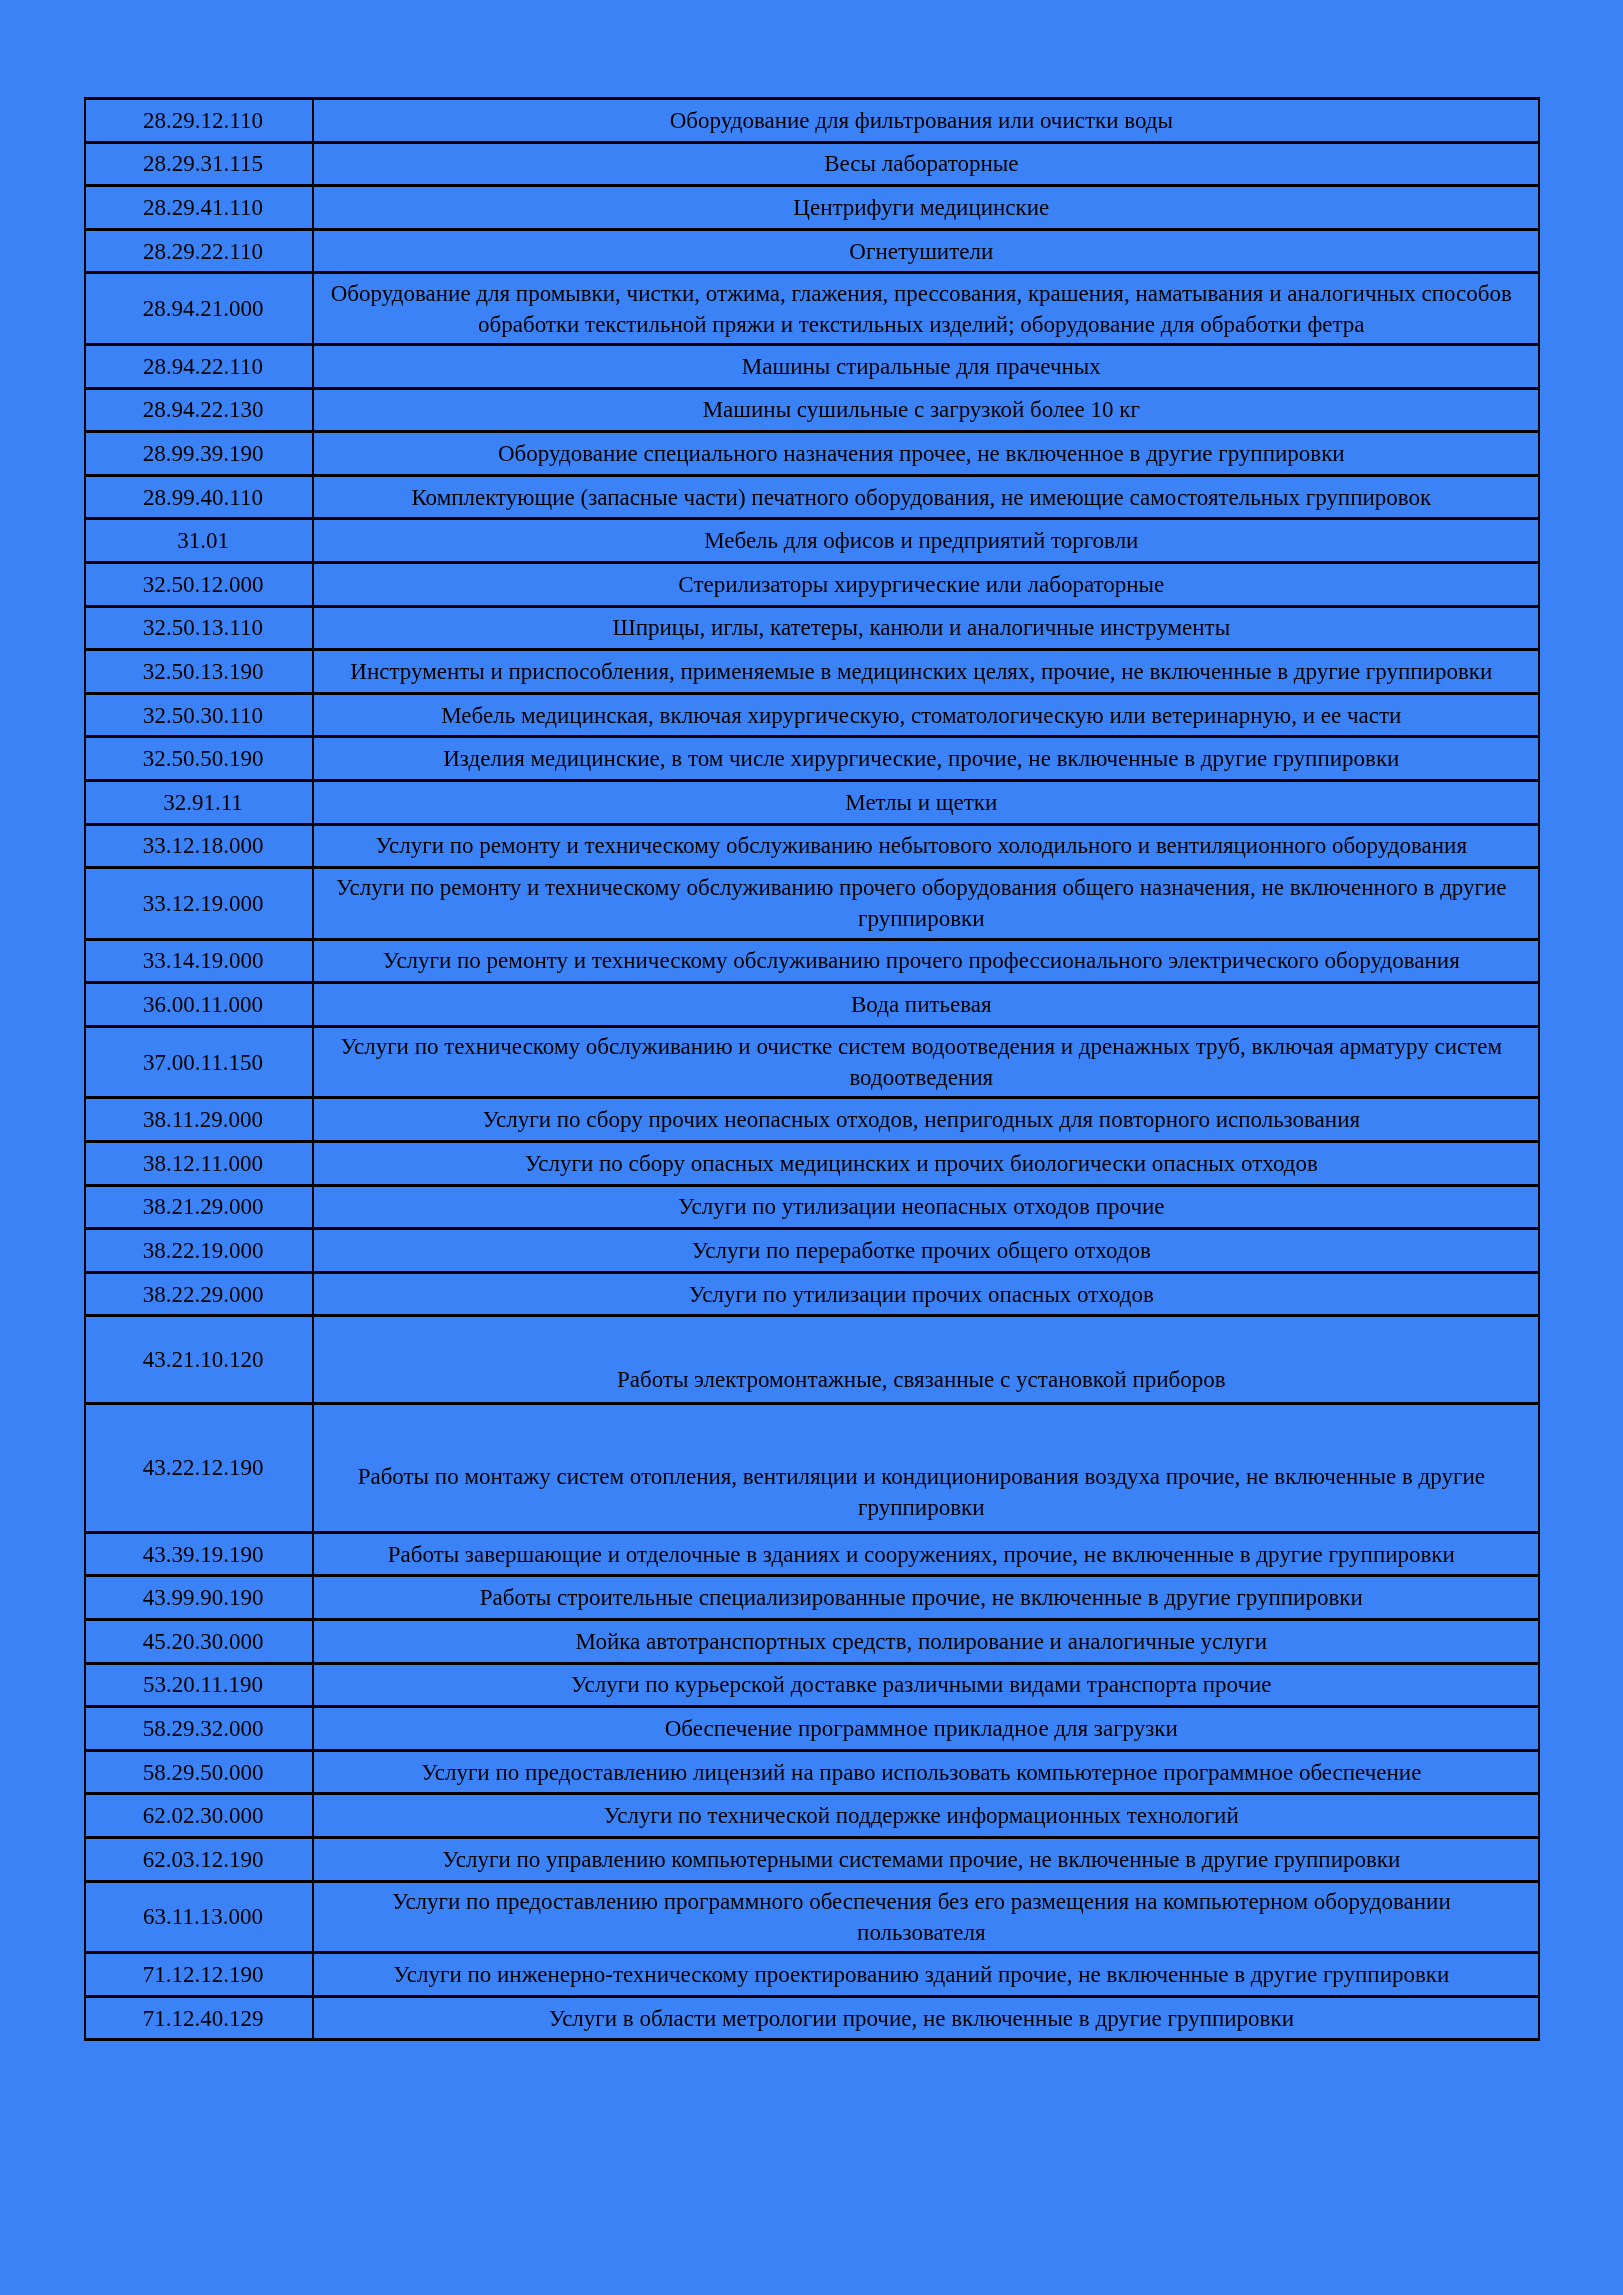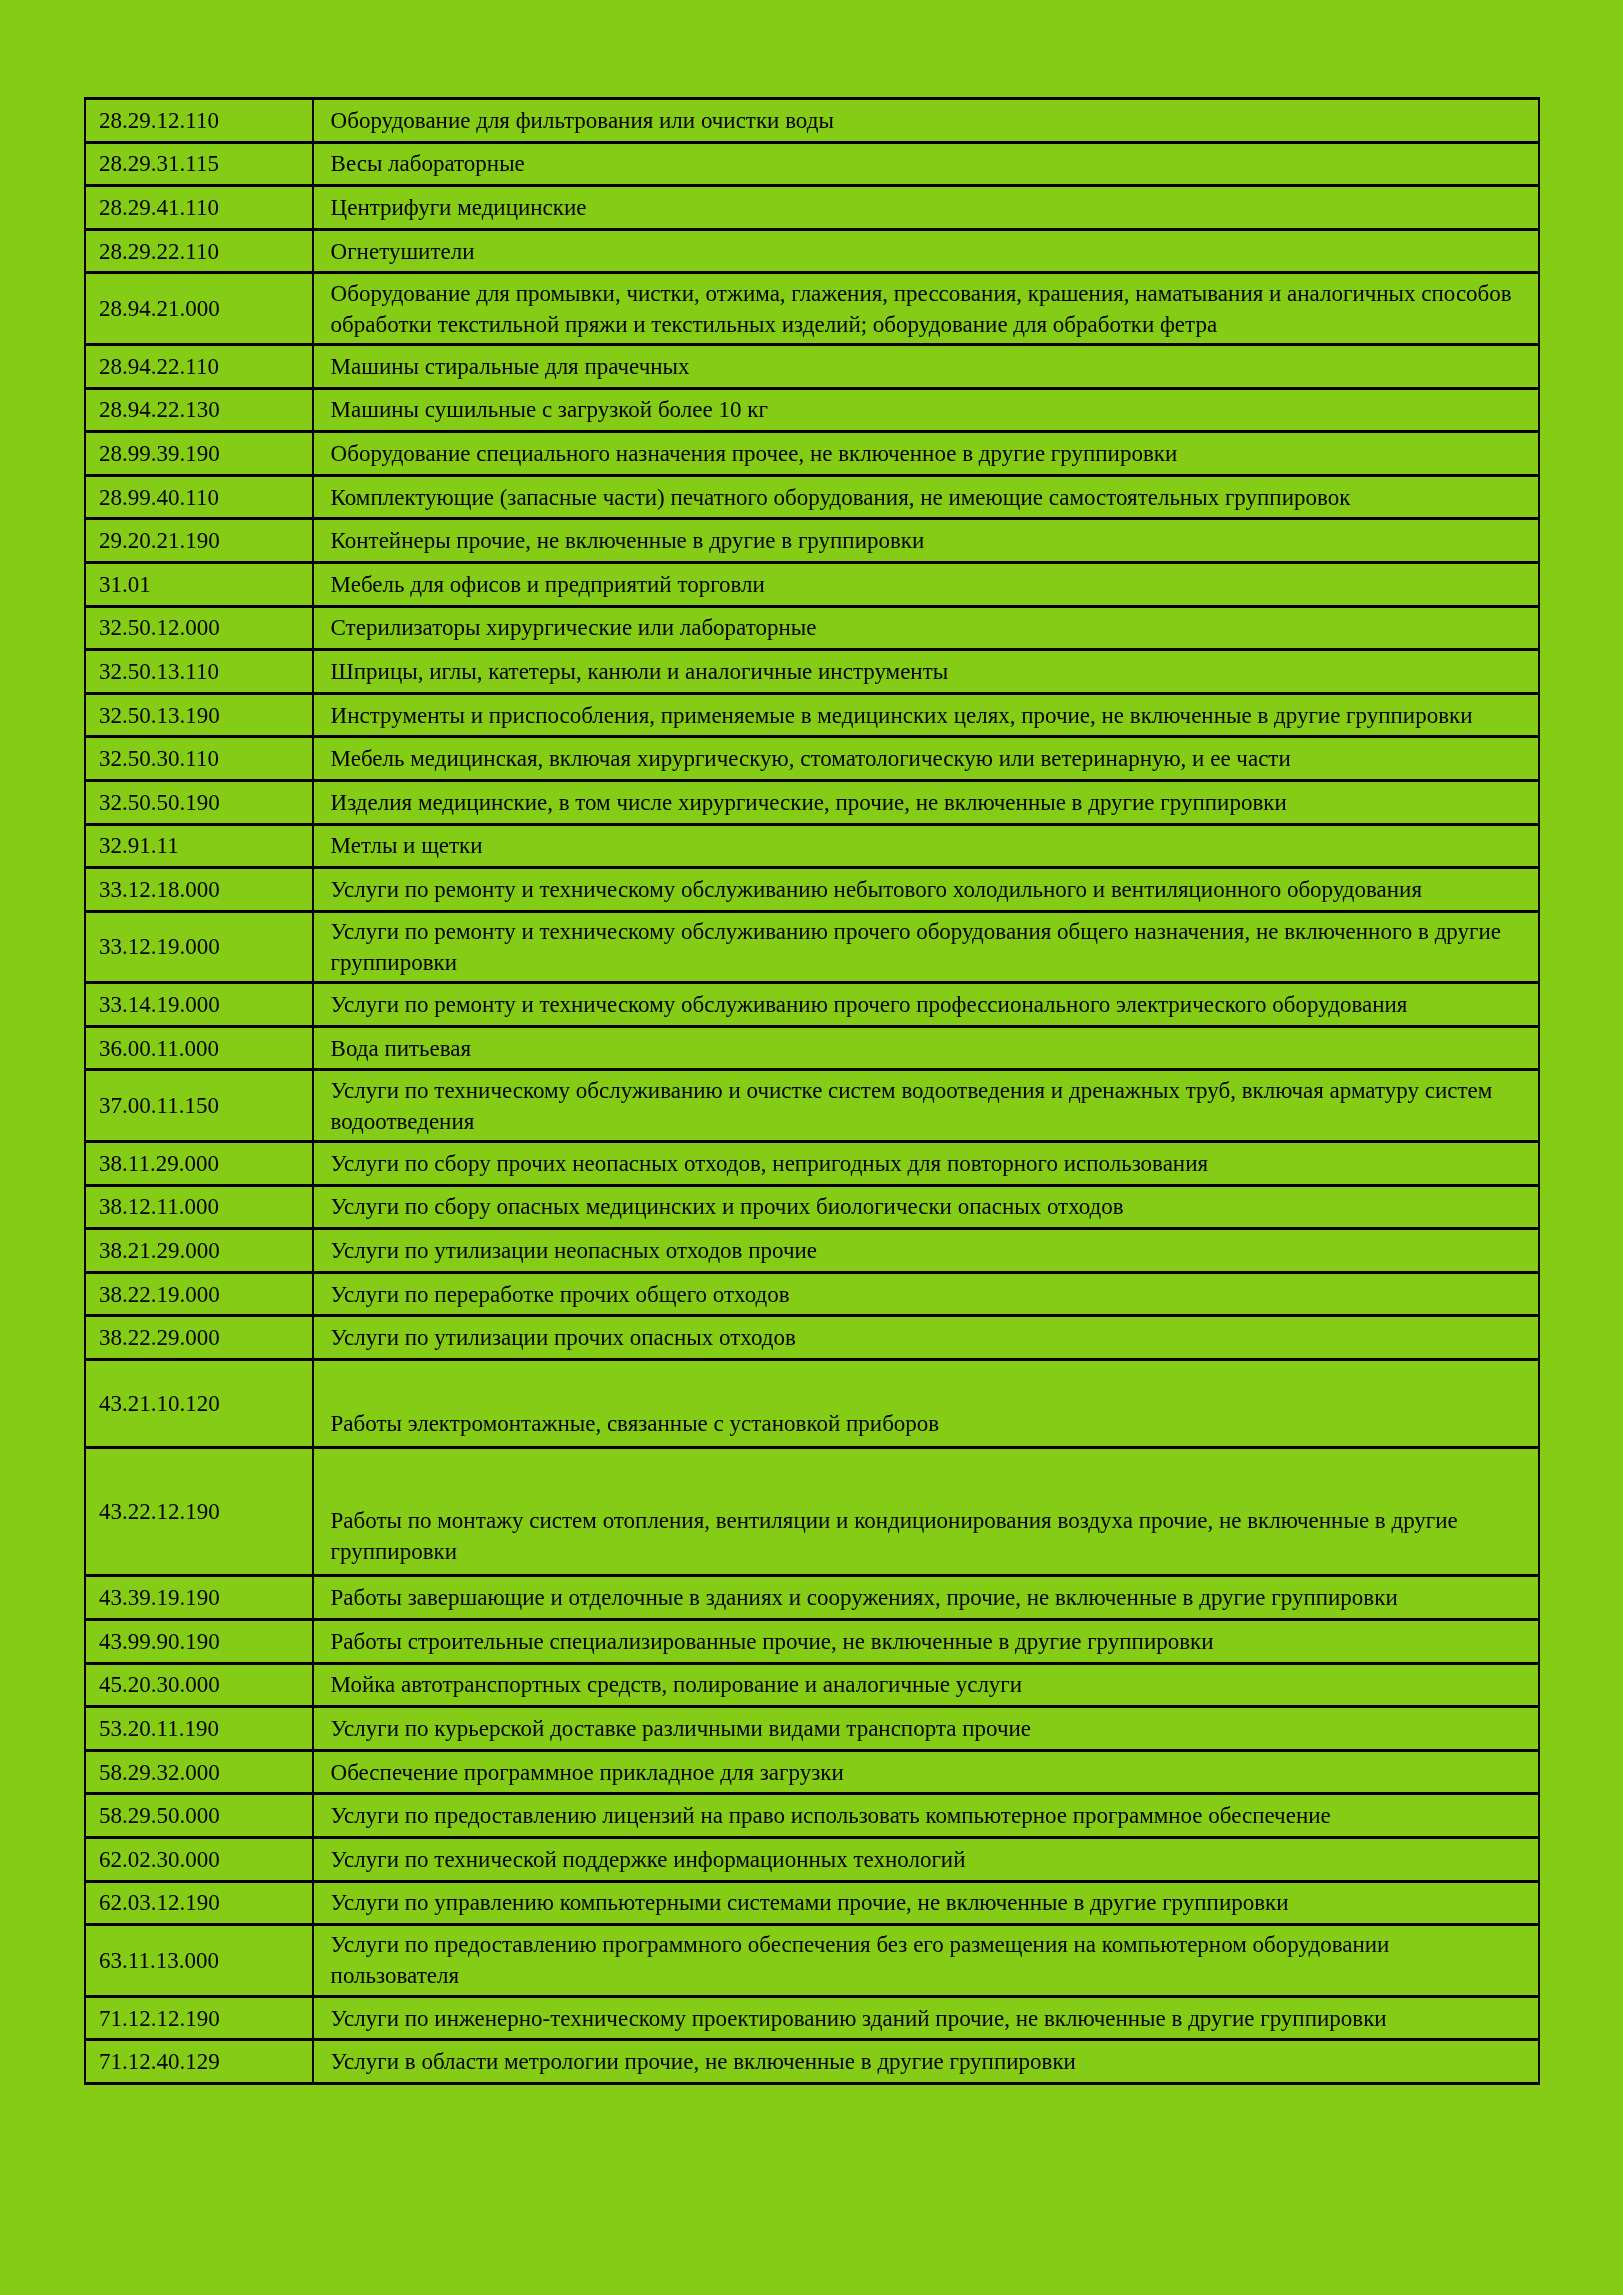--- a/index.html
+++ b/index.html
@@ -10,21 +10,22 @@
     width: 1623px;
     height: 2295px;
     background: #ffffff;
     font-family: "Liberation Serif", serif;
     color: #000000;
     position: relative;
   }
   .doc-page {
     position: absolute;
     inset: 0;
-    background: #84cc16;
+    background: #3b82f6;
+    text-align: center;
   }
   table.doc-table {
     position: absolute;
     left: 84px;
     top: 97px;
     width: 1456px;
     border-collapse: collapse;
     table-layout: fixed;
   }
   table.doc-table td {
@@ -107,24 +108,20 @@
   <tr class="variant-normal">
     <td class="code-cell">28.99.39.190</td>
     <td class="desc-cell">Оборудование специального назначения прочее, не включенное в другие группировки</td>
   </tr>
 
   <tr class="variant-normal">
     <td class="code-cell">28.99.40.110</td>
     <td class="desc-cell">Комплектующие (запасные части) печатного оборудования, не имеющие самостоятельных группировок</td>
   </tr>
 
-  <tr class="variant-normal">
-    <td class="code-cell">29.20.21.190</td>
-    <td class="desc-cell">Контейнеры прочие, не включенные в другие в группировки</td>
-  </tr>
 
   <tr class="variant-normal">
     <td class="code-cell">31.01</td>
     <td class="desc-cell">Мебель для офисов и предприятий торговли</td>
   </tr>
 
   <tr class="variant-normal">
     <td class="code-cell">32.50.12.000</td>
     <td class="desc-cell">Стерилизаторы хирургические или лабораторные</td>
   </tr>

